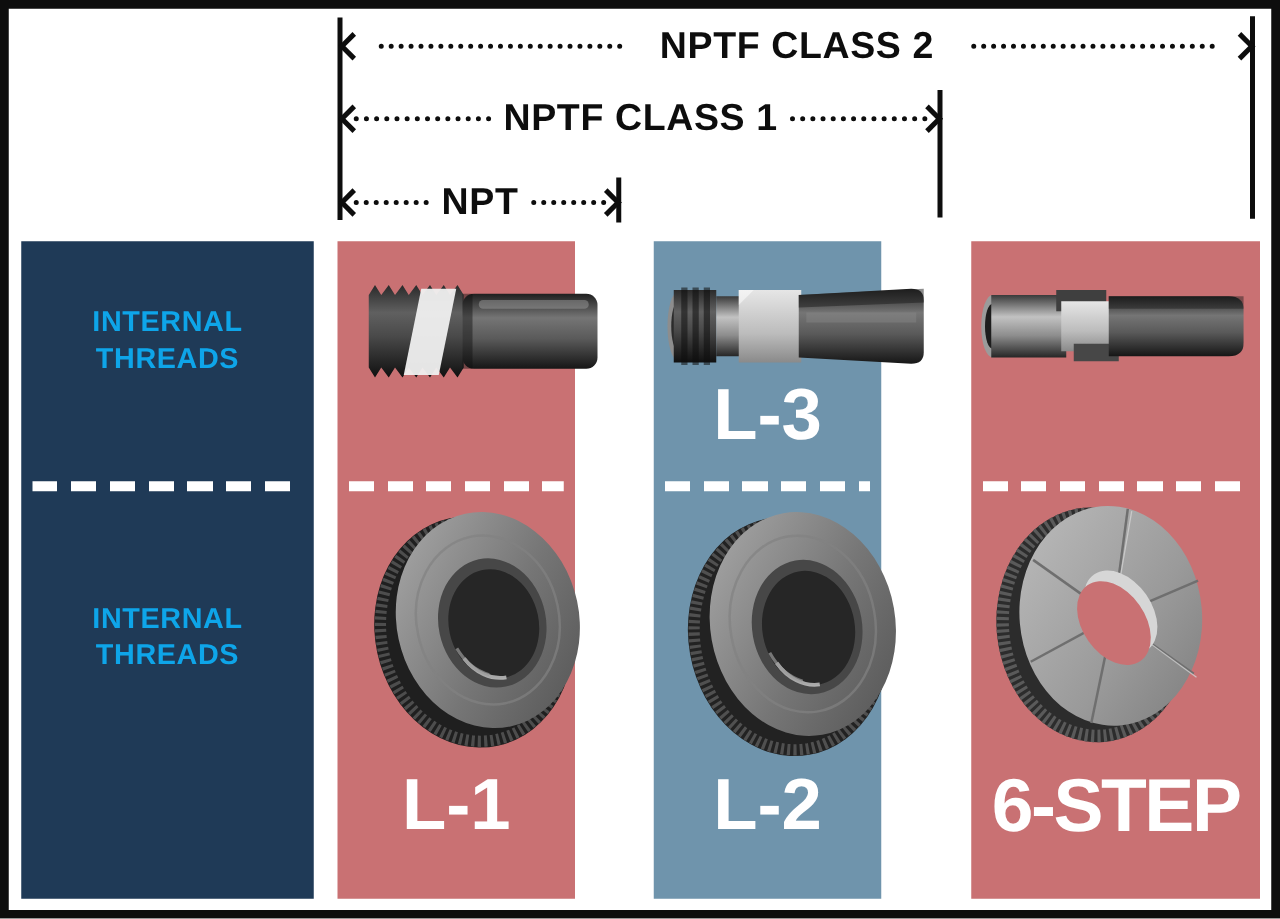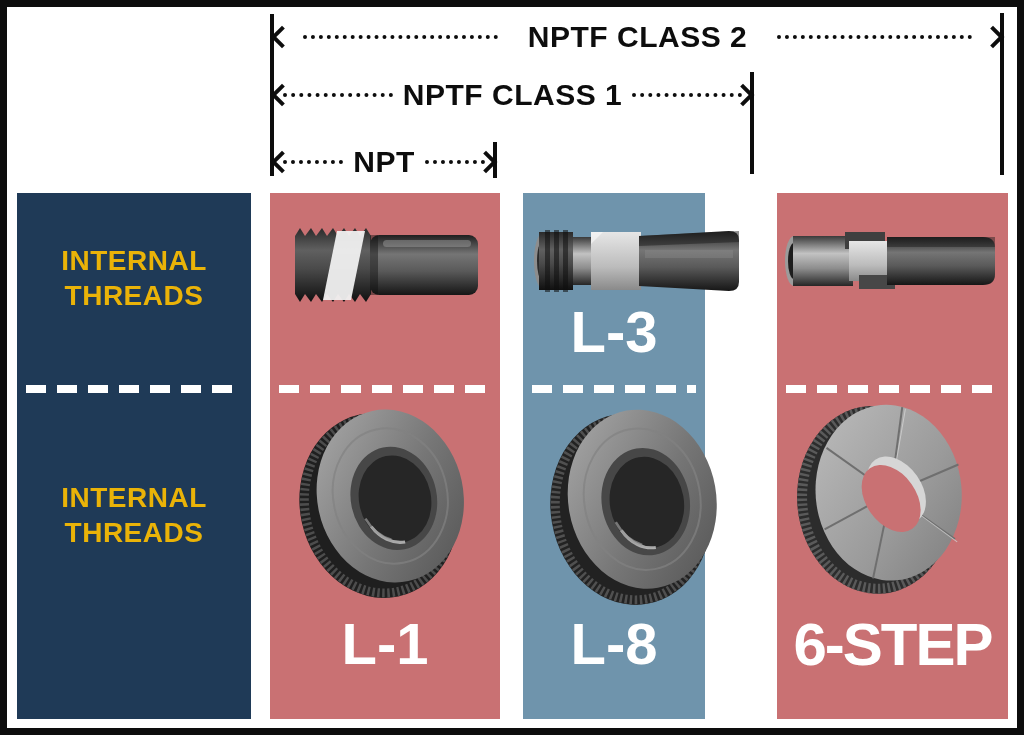--- a/index.html
+++ b/index.html
@@ -25,31 +25,31 @@
     padding:0 10px; white-space:nowrap;
   }
   .dots { flex:1 1 0; height:0; border-top:4px dotted #0d0d0d; min-width:18px; }
   .chev { flex:none; width:12px; height:12px; border-left:4px solid #0d0d0d; border-bottom:4px solid #0d0d0d; }
   .chev.left  { transform:rotate(45deg);   margin-right:-7px; }
   .chev.right { transform:rotate(-135deg); margin-left:-7px; }
 
   
   .col { position:absolute; top:193px; height:526px; }
   .col-navy  { left:17px;  width:234px; background:#1f3a57; }
-  .col-pink1 { left:270px; width:230px; background:#c97173; }
+  .col-pink1 { left:270px; width:190px; background:#c97173; }
   .col-blue  { left:523px; width:182px; background:#6f94ac; }
   .col-pink2 { left:777px; width:231px; background:#c97173; }
 
   .divider {
     position:absolute; left:9px; right:9px; top:192px; height:8px;
     background:repeating-linear-gradient(90deg,#ffffff 0 20px, rgba(0,0,0,0) 20px 31px);
   }
   .row-header {
-    position:absolute; width:100%; text-align:center; color:#eab308;
-    font-weight:bold; font-size:28px; letter-spacing:.5px; line-height:1.25;
+    position:absolute; width:100%; text-align:center; color:#0ea5e9;
+    font-weight:bold; font-size:23px; letter-spacing:.5px; line-height:1.25;
   }
   .hdr-internal { top:50px; }
   .hdr-external { top:287px; }
 
   .gauge-label {
     position:absolute; width:100%; text-align:center; color:#ffffff;
     font-weight:bold; font-size:58px; line-height:1; z-index:4;
   }
   .lbl-bottom { top:422px; }
   .lbl-l3 { top:110px; }
@@ -181,21 +181,21 @@
         <ellipse cx="84" cy="110" rx="80" ry="96" fill="#222222"></ellipse>
         <ellipse cx="84" cy="110" rx="75" ry="91" fill="none" stroke="#505050" stroke-width="9" stroke-dasharray="2.5 2.5"></ellipse>
         <ellipse cx="97" cy="102" rx="74" ry="90" fill="url(#gFace)"></ellipse>
         <ellipse cx="97" cy="102" rx="58" ry="71" fill="none" stroke="#828282" stroke-width="2" opacity="0.7"></ellipse>
         <ellipse cx="100" cy="105" rx="44" ry="54" fill="#474747"></ellipse>
         <ellipse cx="101" cy="106" rx="37" ry="46" fill="#262626"></ellipse>
         <path d="M71,129 a37,46 0 0 0 31,23" stroke="#c9c9c9" stroke-width="3" fill="none" opacity="0.8"></path>
         <path d="M67,120 a41,50 0 0 0 22,27" stroke="#9a9a9a" stroke-width="2.5" fill="none" opacity="0.7"></path>
       </g>
     </svg>
-    <div class="gauge-label lbl-bottom">L-8</div>
+    <div class="gauge-label lbl-bottom">L-2</div>
   </div>
 
   <div class="col col-pink2">
     <svg class="gauge-img" style="left:6px; top:38px;" width="212" height="60" viewBox="0 0 212 60">
       <ellipse cx="11" cy="30" rx="9" ry="25" fill="#9b9b9b"></ellipse>
       <ellipse cx="11" cy="30" rx="6" ry="18" fill="#1d1d1d"></ellipse>
       <rect x="10" y="5" width="60" height="50" fill="url(#gLight)"></rect>
       <rect x="62" y="1" width="40" height="17" fill="#3f3f3f"></rect>
       <rect x="66" y="10" width="48" height="40" fill="url(#gCollar)"></rect>
       <rect x="76" y="44" width="36" height="14" fill="#474747"></rect>

